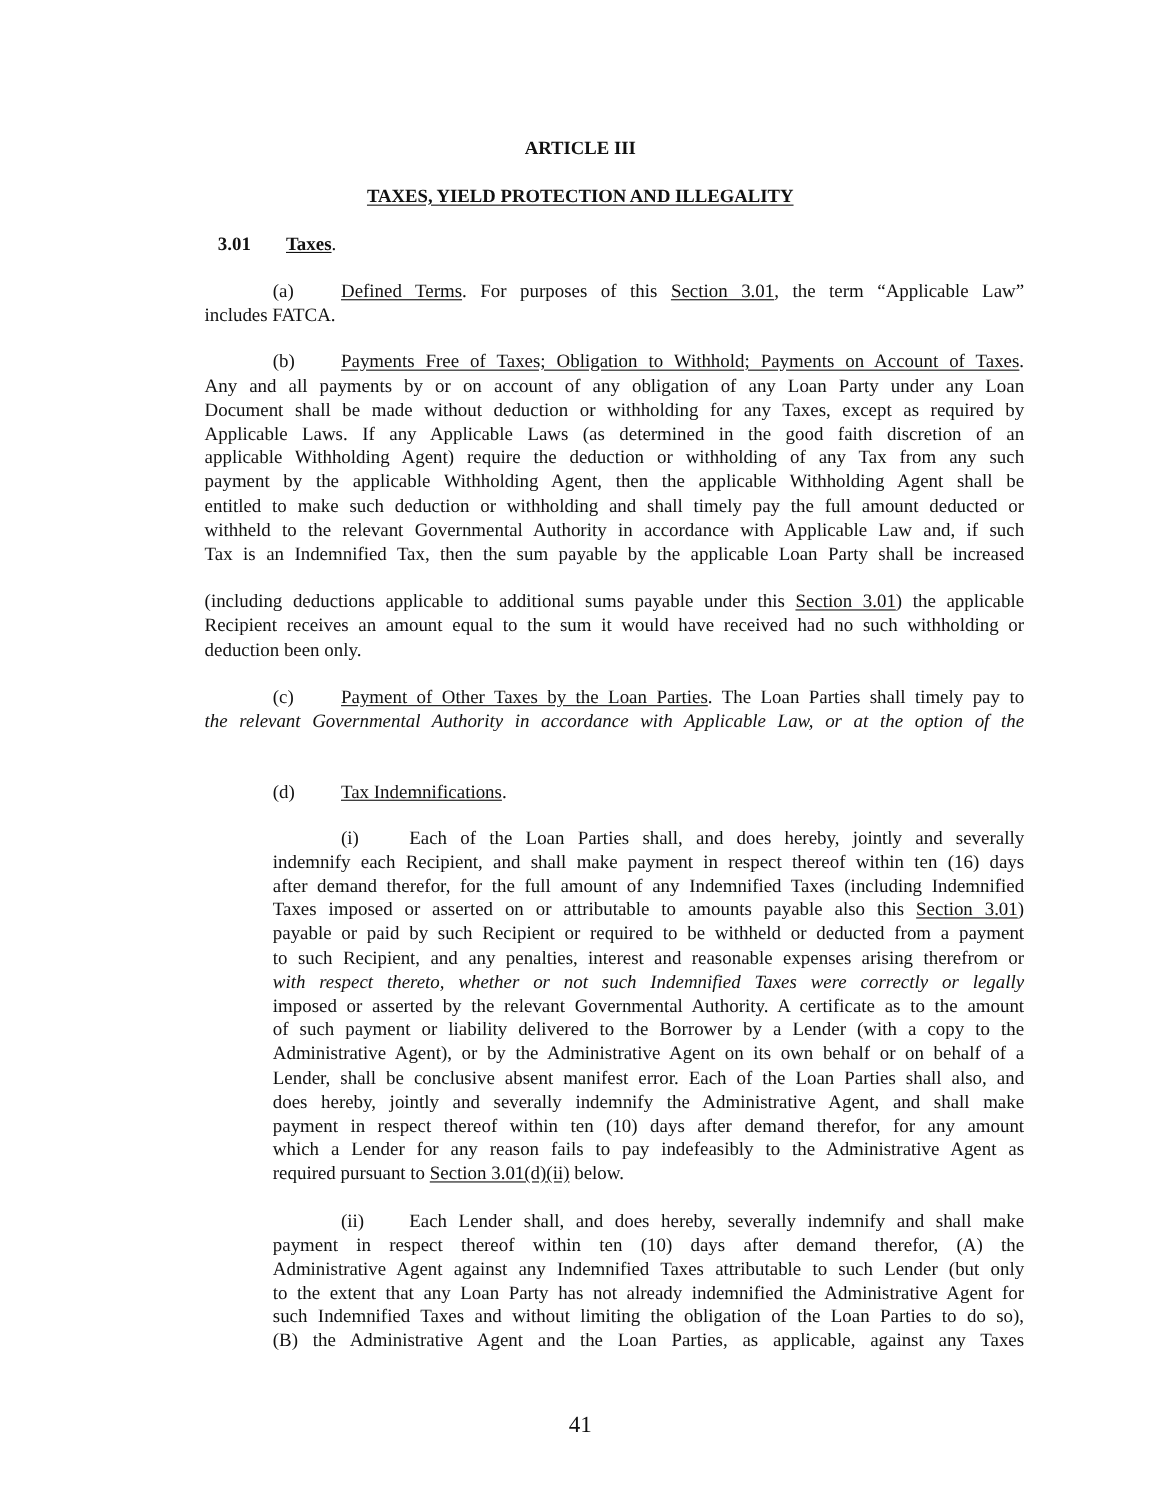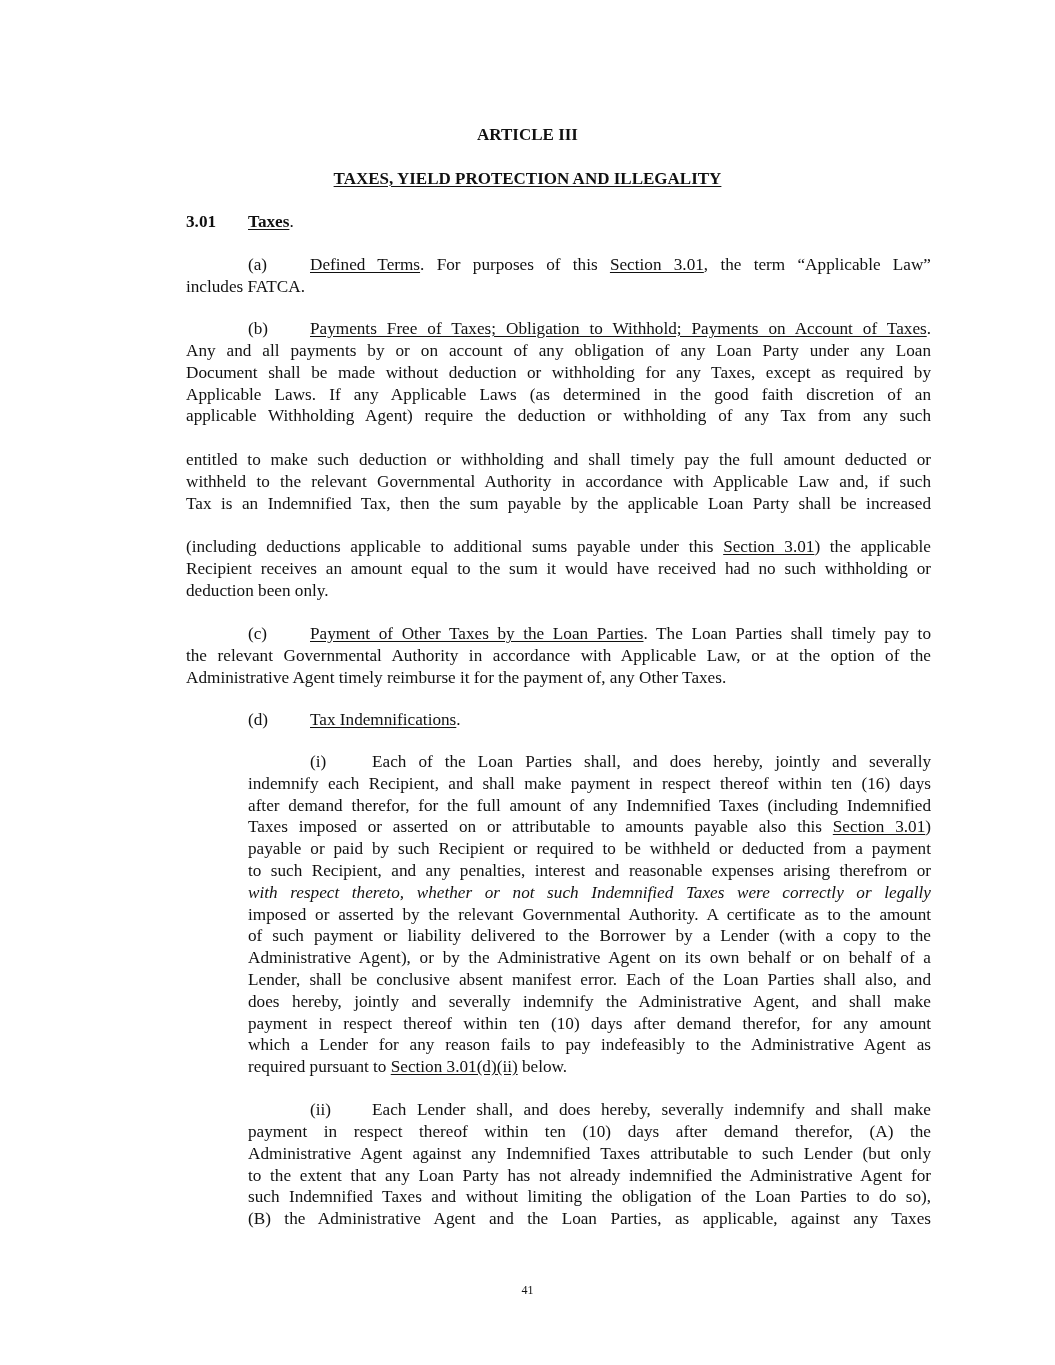--- a/index.html
+++ b/index.html
@@ -13,60 +13,60 @@
   .bold { font-weight: bold; }
   u { text-decoration: underline; text-underline-offset: 2px; }
   .line {
     position: absolute; font-size: 17.2px; line-height: 21.8px; white-space: nowrap;
   }
   .just { text-align: justify; text-align-last: justify; }
   .nojust { text-align: left; }
   .full { left: 186px; width: 745px; }
   .ind { left: 248px; width: 683px; }
   .lbl { display: inline-block; }
-  .pagenum { position: absolute; left: 0; width: 1055px; top: 1283px; text-align: center; font-size: 12px; }
+  .pagenum { position: absolute; left: 0; width: 1055px; top: 1283px; text-align: center; font-size: 21px; }
 </style>
 </head>
 <body>
 
 <div class="page">
 
   <div class="center bold" style="top:125px;">ARTICLE III</div>
   <div class="center bold" style="top:169px;"><u>TAXES, YIELD PROTECTION AND ILLEGALITY</u></div>
 
-  <div class="line full nojust bold" style="top:211px;">
+  <div class="line full nojust bold" style="top:211px;margin-left:12px;">
     <span class="lbl" style="width:62px;">3.01</span><u>Taxes</u><span style="font-weight:normal;">.</span>
   </div>
 
   <div class="line full just" style="top:254px;">
     <span style="display:inline-block;width:62px;"></span><span class="lbl" style="width:62px;">(a)</span><u>Defined Terms</u><span>.  For purposes of this </span><u>Section 3.01</u><span>, the term “Applicable Law”</span>
   </div>
   <div class="line full nojust" style="top:276px;">includes FATCA.</div>
 
   <div class="line full just" style="top:318px;">
     <span style="display:inline-block;width:62px;"></span><span class="lbl" style="width:62px;">(b)</span><u>Payments Free of Taxes; Obligation to Withhold; Payments on Account of Taxes</u><span>.</span>
   </div>
   <div class="line full just" style="top:340px;">Any and all payments by or on account of any obligation of any Loan Party under any Loan</div>
   <div class="line full just" style="top:362px;">Document shall be made without deduction or withholding for any Taxes, except as required by</div>
   <div class="line full just" style="top:384px;">Applicable Laws.  If any Applicable Laws (as determined in the good faith discretion of an</div>
   <div class="line full just" style="top:405px;">applicable Withholding Agent) require the deduction or withholding of any Tax from any such</div>
+  <div class="line full just" style="top:427px;">payment by the applicable Withholding Agent, then the applicable Withholding Agent shall be</div>
   <div class="line full just" style="top:449px;">entitled to make such deduction or withholding and shall timely pay the full amount deducted or</div>
   <div class="line full just" style="top:471px;">withheld to the relevant Governmental Authority in accordance with Applicable Law and, if such</div>
   <div class="line full just" style="top:493px;">Tax is an Indemnified Tax, then the sum payable by the applicable Loan Party shall be increased</div>
   <div class="line full just" style="top:536px;">
     <span>(including deductions applicable to additional sums payable under this </span><u>Section 3.01</u><span>) the applicable</span>
   </div>
   <div class="line full just" style="top:558px;">Recipient receives an amount equal to the sum it would have received had no such withholding or</div>
   <div class="line full nojust" style="top:580px;">deduction been only.</div>
 
   <div class="line full just" style="top:623px;">
     <span style="display:inline-block;width:62px;"></span><span class="lbl" style="width:62px;">(c)</span><u>Payment of Other Taxes by the Loan Parties</u><span>.  The Loan Parties shall timely pay to</span>
   </div>
-  <div class="line full just" style="top:645px;">the relevant Governmental Authority in accordance with Applicable Law, or at the option of the</div>
-  <div class="line full nojust" style="top:667px;">Administrative Agent timely reimburse it for the payment of, any Other Taxes.</div>
+  <div class="line full just" style="top:645px;font-style:italic;">the relevant Governmental Authority in accordance with Applicable Law, or at the option of the</div>
 
   <div class="line full nojust" style="top:709px;">
     <span style="display:inline-block;width:62px;"></span><span class="lbl" style="width:62px;">(d)</span><u>Tax Indemnifications</u><span>.</span>
   </div>
 
   <div class="line ind just" style="top:751px;">
     <span style="display:inline-block;width:62px;"></span><span class="lbl" style="width:62px;">(i)</span><span>Each of the Loan Parties shall, and does hereby, jointly and severally</span>
   </div>
   <div class="line ind just" style="top:773px;">indemnify each Recipient, and shall make payment in respect thereof within ten (16) days</div>
   <div class="line ind just" style="top:795px;">after demand therefor, for the full amount of any Indemnified Taxes (including Indemnified</div>

